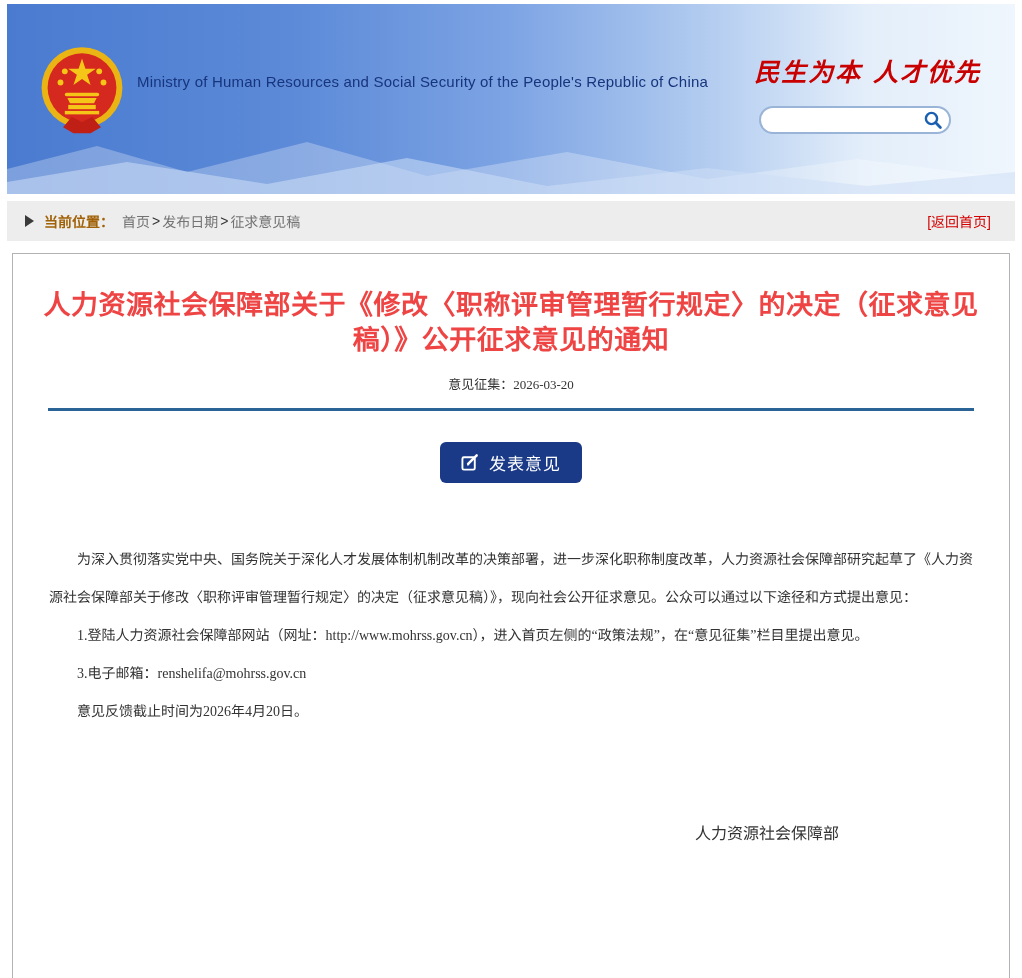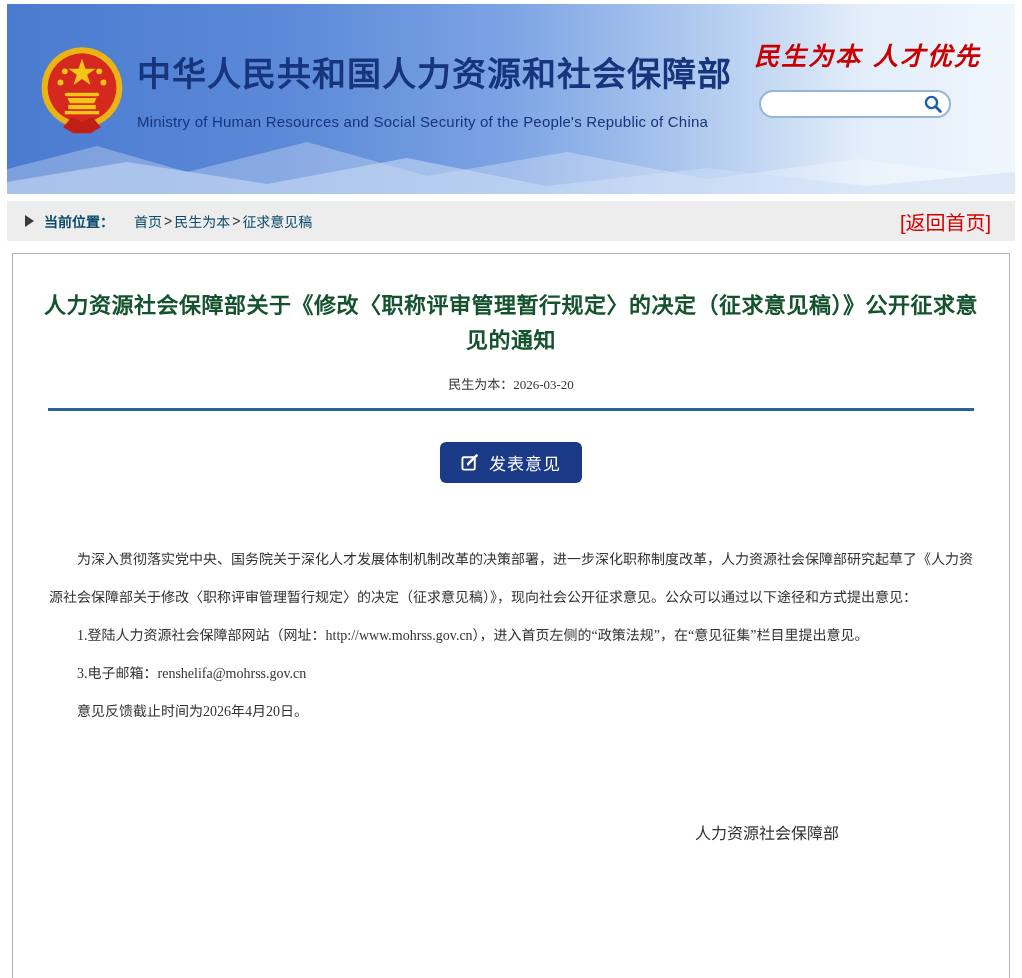--- a/index.html
+++ b/index.html
@@ -13,53 +13,53 @@
   
   .banner{
     position:relative;height:190px;overflow:hidden;
     background:linear-gradient(90deg,#4a7bd0 0%,#5c8ad8 28%,#7da4e4 50%,#b4cdf0 70%,#e3eefa 85%,#eff6fd 100%);
   }
   .banner .mountains{position:absolute;left:0;bottom:0;width:100%;height:70px;}
   .emblem{position:absolute;left:32px;top:40px;width:86px;height:96px;}
   .banner-titles{position:absolute;left:130px;top:50px;color:#17357d;}
   .banner-title{font-size:34px;font-weight:bold;letter-spacing:1px;line-height:40px;}
   .banner-subtitle{font-size:15px;margin-top:19px;letter-spacing:0.2px;}
-  .banner-right{position:absolute;right:34px;top:32px;width:240px;text-align:center;}
+  .banner-right{position:absolute;right:34px;top:48px;width:240px;text-align:center;}
   .slogan{
     color:#c80000;font-family:"DejaVu Serif",serif;font-style:italic;font-weight:bold;
     font-size:25px;white-space:nowrap;letter-spacing:2px;text-align:right;
   }
   .search-box{
     margin-top:18px;margin-left:18px;width:192px;height:28px;background:#ffffff;
     border:2px solid #9ab4d8;border-radius:16px;display:flex;align-items:center;
     padding:0 6px 0 12px;box-sizing:border-box;
   }
   .search-input{flex:1;border:none;outline:none;background:transparent;font-size:13px;min-width:0;}
   .search-btn{border:none;background:transparent;cursor:pointer;padding:0;display:flex;align-items:center;}
 
   
   .crumbbar{
     margin-top:7px;height:40px;background:#ededed;
     display:flex;align-items:center;padding:0 12px;box-sizing:border-box;
     font-size:14px;color:#333;
   }
   .crumb-marker{width:0;height:0;border-top:6px solid transparent;border-bottom:6px solid transparent;border-left:9px solid #3a3a3a;margin:0 10px 0 6px;}
-  .crumb-label{font-weight:bold;color:#0c4a6e;margin-right:20px;}
-  .crumb-link{color:#0c4a6e;cursor:pointer;text-decoration:none;}
+  .crumb-label{font-weight:bold;color:#a16207;margin-right:8px;}
+  .crumb-link{color:#737373;cursor:pointer;text-decoration:none;}
   .crumb-sep{margin:0 2px;color:#333;}
   .crumb-spacer{flex:1;}
-  .return-home{color:#d40000;cursor:pointer;font-size:20px;margin-right:12px;margin-left:8px;}
+  .return-home{color:#d40000;cursor:pointer;font-size:14px;margin-right:12px;margin-left:8px;}
 
   
   .card{
     margin:12px 5px 0 5px;background:#fff;border:1px solid #b3b3b3;
     min-height:740px;box-sizing:border-box;
   }
   .article-title{
-    margin:34px 30px 0;text-align:center;font-size:22px;font-weight:bold;color:#14532d;
+    margin:34px 30px 0;text-align:center;font-size:27px;font-weight:bold;color:#ef4444;
     line-height:35px;letter-spacing:0.5px;
   }
   .pub-date{ text-align:center;margin-top:16px;font-size:13px;color:#333; font-family:"Liberation Serif",serif;}
   .divider{height:3px;background:#2a6496;margin:15px 35px 0;}
   .action-row{text-align:center;margin-top:31px;}
   .action-button{
     display:inline-flex;align-items:center;gap:9px;background:#1a3a87;color:#ffffff;
     border:none;border-radius:6px;padding:8px 21px;font-size:17px;cursor:pointer;
     font-family:"Liberation Sans",sans-serif;letter-spacing:1px;
   }
@@ -93,21 +93,20 @@
       <circle cx="25" cy="44" r="3.4" fill="#f5c518"></circle>
       <circle cx="75" cy="44" r="3.4" fill="#f5c518"></circle>
       <rect x="30" y="56" width="40" height="4" rx="2" fill="#f5c518"></rect>
       <path d="M33,62 L67,62 L64,68 L36,68 Z" fill="#f5c518"></path>
       <rect x="34" y="70" width="32" height="5" fill="#f5c518"></rect>
       <rect x="30" y="77" width="40" height="4" fill="#f5c518"></rect>
       <path d="M28,96 L38,84 L50,90 L62,84 L72,96 L60,103 L40,103 Z" fill="#c01f16"></path>
     </svg>
 
     <div class="banner-titles">
-      <div class="banner-title">中华人民共和国人力资源和社会保障部</div>
       <div class="banner-subtitle">Ministry of Human Resources and Social Security of the People's Republic of China</div>
     </div>
 
     <div class="banner-right">
       <div class="slogan">民生为本 人才优先</div>
       <div class="search-box">
         <input class="search-input" type="text" placeholder="" style="">
         <button class="search-btn" aria-label="search">
           <svg width="20" height="20" viewBox="0 0 20 20">
             <circle cx="8.5" cy="8.5" r="5.6" fill="none" stroke="#1a5fb0" stroke-width="2.4"></circle>
@@ -116,32 +115,32 @@
         </button>
       </div>
     </div>
   </div>
 
   <div class="crumbbar">
     <span class="crumb-marker"></span>
     <span class="crumb-label">当前位置：</span>
     <span class="crumb-link">首页</span>
     <span class="crumb-sep">&gt;</span>
-    <span class="crumb-link">民生为本</span>
+    <span class="crumb-link">发布日期</span>
     <span class="crumb-sep">&gt;</span>
     <span class="crumb-link">征求意见稿</span>
     <span class="crumb-spacer"></span>
     <span class="return-home">[返回首页]</span>
   </div>
 
   <div class="card">
     <h1 class="article-title">人力资源社会保障部关于《修改〈职称评审管理暂行规定〉的决定（征求意见稿）》公开征求意见的通知</h1>
 
     <div class="pub-date">
-      <span>民生为本：</span><span>2026-03-20</span>
+      <span>意见征集：</span><span>2026-03-20</span>
     </div>
 
     <div class="divider"></div>
 
     <div class="action-row">
       <button class="action-button">
         <svg width="19" height="19" viewBox="0 0 20 20">
           <rect x="1.5" y="4.5" width="13" height="13" rx="1.5" fill="none" stroke="#ffffff" stroke-width="2"></rect>
           <line x1="7.5" y1="11.5" x2="16.5" y2="2.5" stroke="#ffffff" stroke-width="2.6" stroke-linecap="round"></line>
           <path d="M6.5,13.5 L7,11 L9,12.5 Z" fill="#ffffff"></path>

